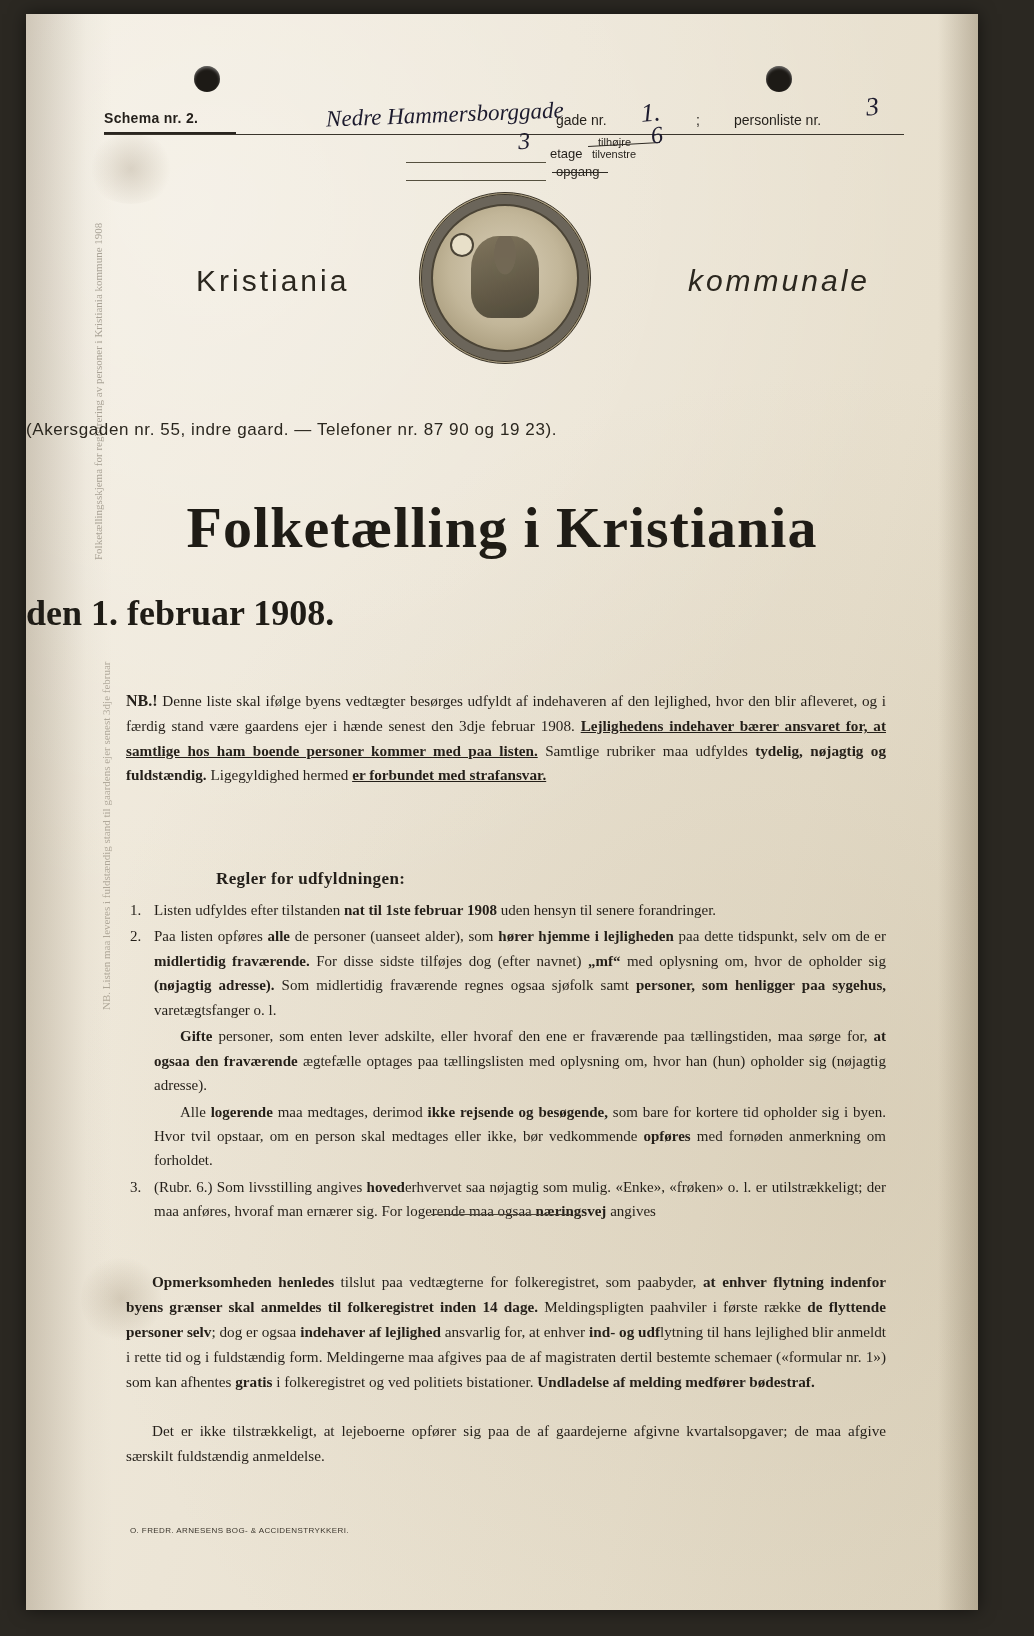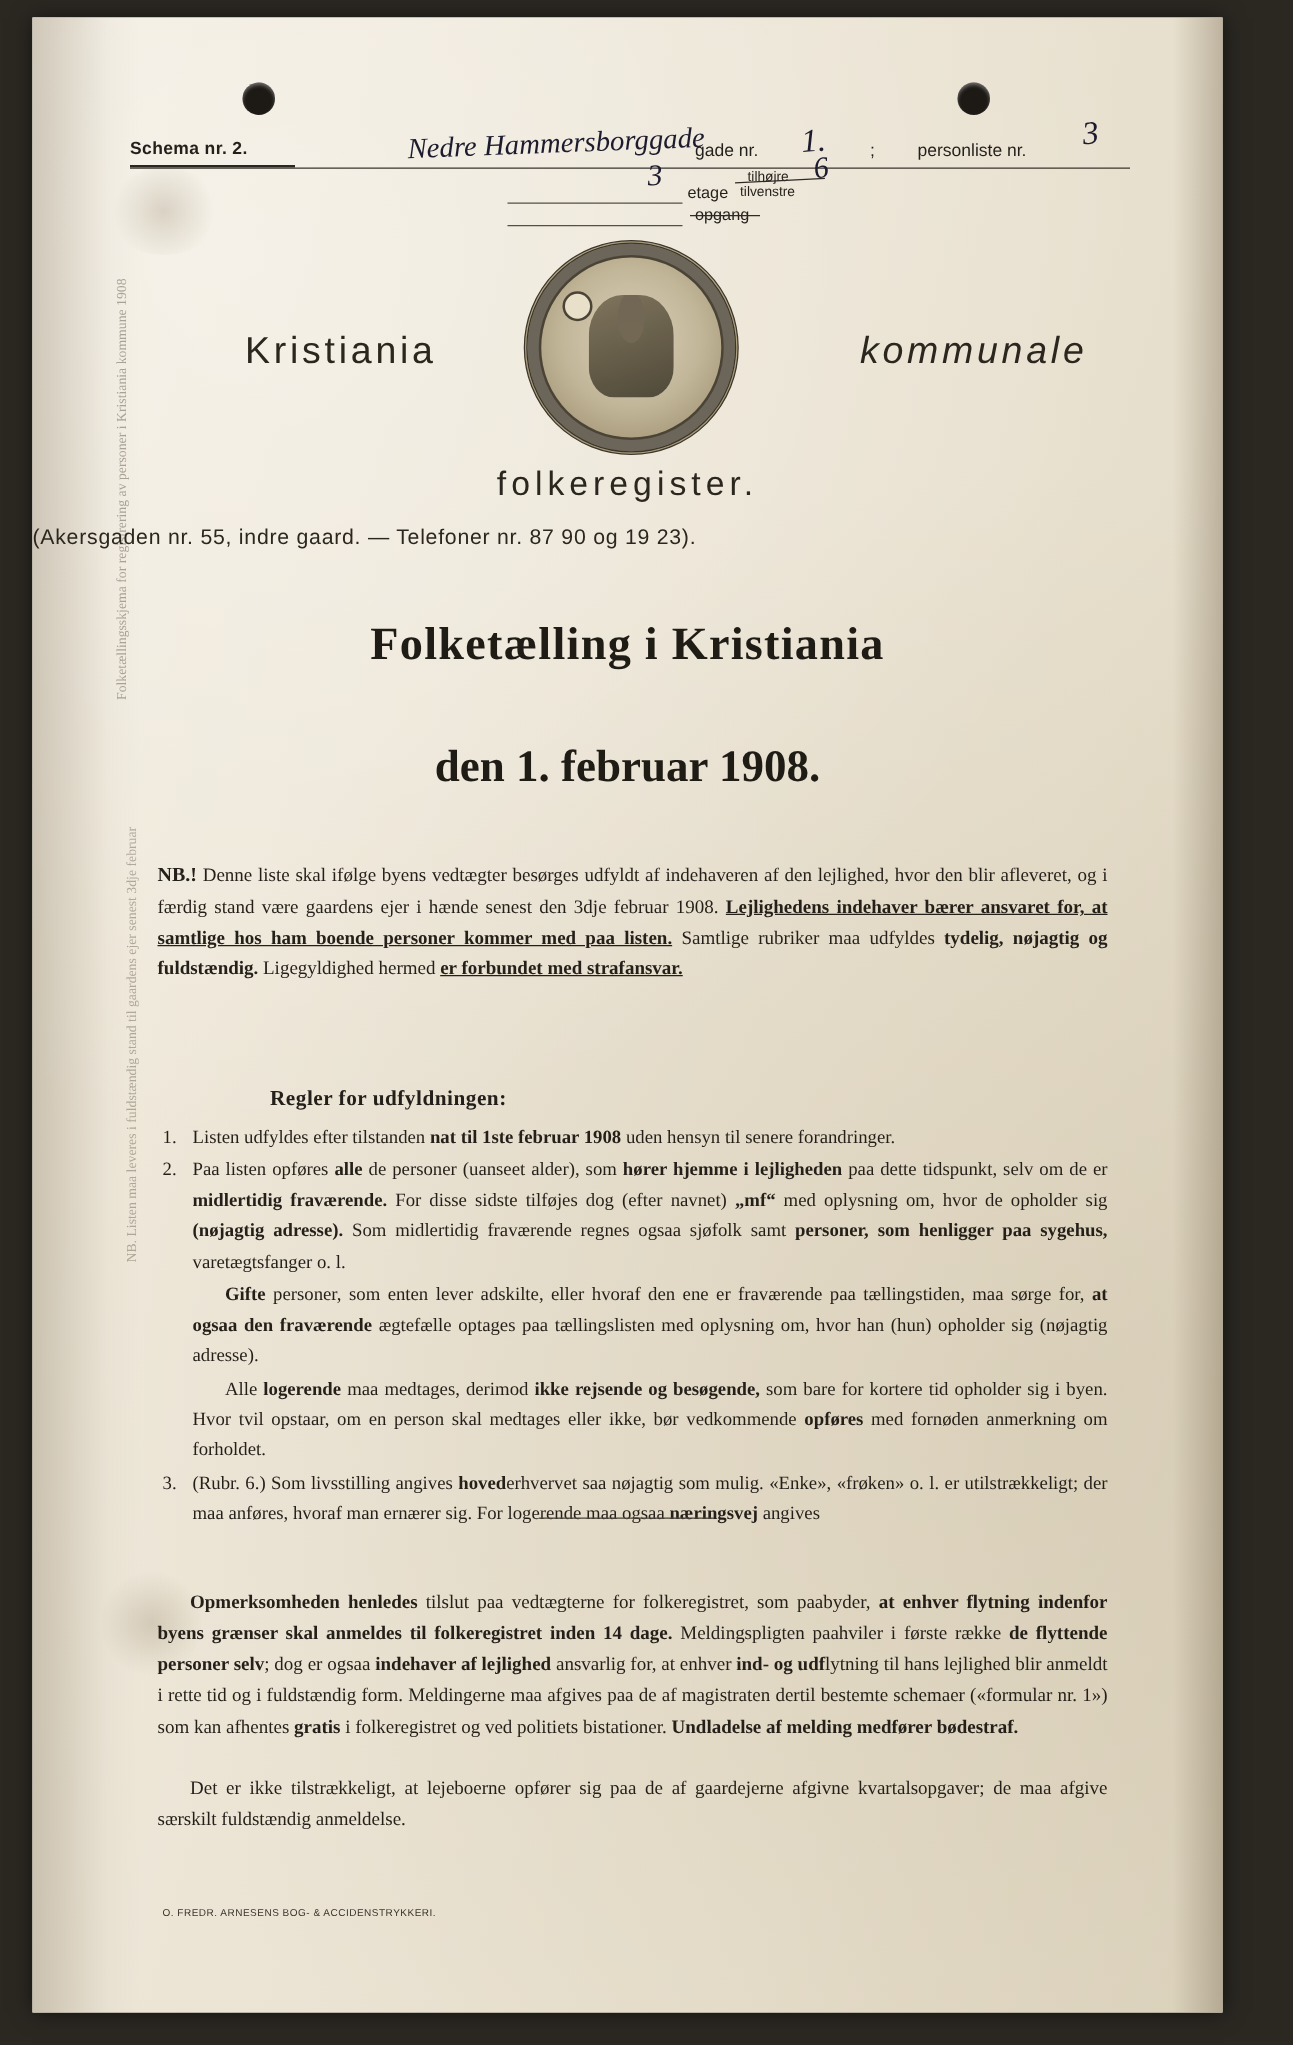--- a/index.html
+++ b/index.html
@@ -126,24 +126,24 @@
     position:absolute;left:0;width:952px;top:358px;text-align:center;
     font-family:"Liberation Sans",sans-serif;font-size:27px;letter-spacing:4px;color:#2b271f;
   }
   .akersgaden{
     position:absolute;left:0;width:952px;top:406px;text-align:left;
     font-family:"Liberation Sans",sans-serif;font-size:17px;letter-spacing:.6px;color:#2b271f;
   }
   .bigtitle{
     position:absolute;left:0;width:952px;top:480px;text-align:center;
     font-family:"Liberation Serif",serif;font-weight:bold;
-    font-size:37px;letter-spacing:1px;color:#1f1c16;
+    font-size:58px;letter-spacing:1px;color:#1f1c16;
   }
   .subtitle{
-    position:absolute;left:0;width:952px;top:578px;text-align:center;
+    position:absolute;left:0;width:952px;top:578px;
     font-family:"Liberation Serif",serif;font-weight:bold;font-size:36px;color:#1f1c16;
   }
 
   .nbblock{
     position:absolute;left:100px;top:660px;width:760px;
     font-size:15.2px;line-height:1.62;text-align:justify;color:#241f19;margin-top:14px;
   }
   .nbblock b{font-weight:bold;}
   .nb-label{font-weight:bold;font-size:16px;}
   .u{ text-decoration:underline; }
@@ -237,21 +237,20 @@
   <div class="seal">
     <div class="fig"></div>
     <div class="sun"></div>
   </div>
 
   <div class="kristiania">
     <span class="left">Kristiania</span>
     <span class="right">kommunale</span>
   </div>
 
-  <div class="folkeregister">folkeregister.</div>
   <div class="akersgaden">(Akersgaden nr. 55, indre gaard. — Telefoner nr. 87 90 og 19 23).</div>
   <div class="bigtitle">Folketælling i Kristiania</div>
   <div class="subtitle">den 1. februar 1908.</div>
 
   <div class="nbblock">
     <span class="nb-label">NB.!</span>
     <span>Denne liste skal ifølge byens vedtægter besørges udfyldt af indehaveren af den lejlighed, hvor den blir afleveret, og i færdig stand være gaardens ejer i hænde senest den 3dje februar 1908. </span><b class="u">Lejlighedens indehaver bærer ansvaret for, at samtlige hos ham boende personer kommer med paa listen.</b>
     <span>Samtlige rubriker maa udfyldes </span><b>tydelig, nøjagtig og fuldstændig.</b><span>  Ligegyldighed hermed </span><b class="u">er forbundet med strafansvar.</b>
   </div>
 

